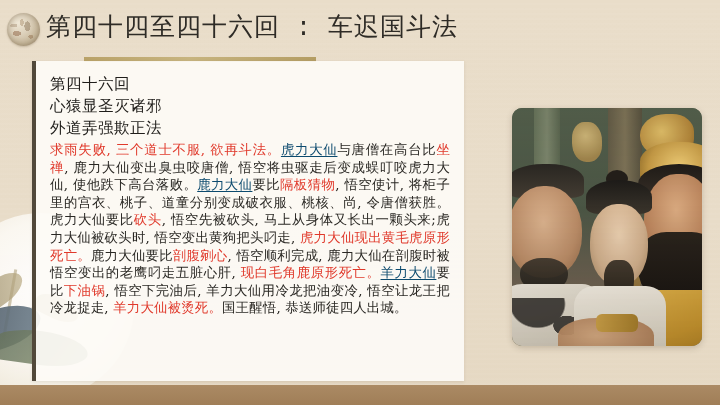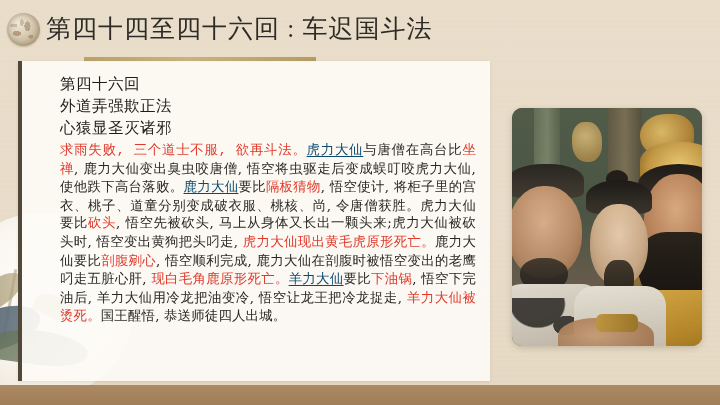--- a/index.html
+++ b/index.html
@@ -38,21 +38,21 @@
     content:""; position:absolute; inset:0;
     background:
       radial-gradient(ellipse 7px 4px at 30% 62%, rgba(150,110,80,0.55) 0 60%, transparent 62%),
       radial-gradient(ellipse 5px 8px at 62% 40%, rgba(120,95,65,0.40) 0 60%, transparent 62%),
       radial-gradient(ellipse 4px 3px at 72% 72%, rgba(140,105,70,0.45) 0 60%, transparent 62%),
       radial-gradient(ellipse 3px 6px at 45% 28%, rgba(160,130,95,0.40) 0 60%, transparent 62%),
       radial-gradient(ellipse 6px 3px at 20% 38%, rgba(130,100,70,0.30) 0 60%, transparent 62%);
   }
   .title-text{
     position:absolute; left:46px; top:8px;
-    font-family:Liberation Serif, serif;
+    font-family:Liberation Mono, monospace;
     font-size:25px; line-height:42px; color:#2e2b26;
     letter-spacing:1px; white-space:nowrap;
   }
   .gold-rule{
     position:absolute; left:84px; top:57px; width:232px; height:5px;
     background:linear-gradient(90deg,#b8a濃 0%,#b9a268 0%,#c7b47f 45%,#b49d63 100%);
     background:linear-gradient(90deg,#b9a268 0%,#c7b47f 45%,#b49d63 100%);
   }
   
   .watermark{
@@ -69,38 +69,37 @@
   .wm-l2{ left:44px; top:118px; width:96px; height:34px;
           background:linear-gradient(120deg,#5d6a56,#8d9a78); transform:rotate(8deg); opacity:.85;}
   .wm-l3{ left:24px; top:66px; width:54px; height:26px;
           background:linear-gradient(120deg,#8a7a55,#bdae86); transform:rotate(-36deg); opacity:.7;}
   .wm-l4{ left:86px; top:84px; width:46px; height:22px;
           background:linear-gradient(120deg,#9a8a60,#c9bb94); transform:rotate(26deg); opacity:.65;}
   .wm-stem{ position:absolute; left:60px; top:56px; width:3px; height:72px;
             background:#a7986f; transform:rotate(10deg); opacity:.55; }
   
   .card{
-    position:absolute; left:18px; top:61px; width:472px; height:320px;
+    position:absolute; left:32px; top:61px; width:432px; height:320px;
     background:rgba(253,251,246,0.92);
     border-left:4px solid #51483a;
     box-shadow:0 1px 3px rgba(90,75,50,0.12);
-    padding-left:24px;
   }
   .card-inner{ padding:12px 14px 0 14px; }
   .heading{
     font-family:"DejaVu Serif","Liberation Serif",serif;
     font-size:15.5px; line-height:22px; color:#1f1d1a; letter-spacing:.5px;
   }
   .body-text{
     margin-top:2px;
     font-family:"DejaVu Serif","Liberation Serif",serif;
     font-size:13.4px; line-height:17.6px; color:#2a2824;
     text-align:justify; letter-spacing:.2px;
   }
-  .hl{ color:#e0392b;font-family:Liberation Mono, monospace; }
+  .hl{ color:#e0392b; }
   .hl-u{ color:#0c4a6e; text-decoration:underline; text-underline-offset:2px; }
   
   .photo{
     position:absolute; left:512px; top:108px; width:190px; height:238px;
     border-radius:10px; overflow:hidden;
     background:#4e5a48;
     box-shadow:0 2px 6px rgba(70,55,35,0.22);
   }
   .ph{ position:absolute; }
   .bg-wall{
@@ -191,22 +190,22 @@
     <div class="wm-stem"></div>
     <div class="wm-leaf wm-l3"></div>
     <div class="wm-leaf wm-l4"></div>
     <div class="wm-leaf wm-l1"></div>
     <div class="wm-leaf wm-l2"></div>
   </div>
 
   <div class="card">
     <div class="card-inner">
       <div class="heading">第四十六回</div>
+      <div class="heading">心猿显圣灭诸邪</div>
       <div class="heading">外道弄强欺正法</div>
-      <div class="heading">心猿显圣灭诸邪</div>
       <div class="body-text" id="body-text"><span class="hl">求雨失败, 三个道士不服, 欲再斗法。</span><span class="hl-u">虎力大仙</span><span>与唐僧在高台比</span><span class="hl">坐禅</span><span>, 鹿力大仙变出臭虫咬唐僧, 悟空将虫驱走后变成蜈叮咬虎力大仙, 使他跌下高台落败。</span><span class="hl-u">鹿力大仙</span><span>要比</span><span class="hl">隔板猜物</span><span>, 悟空使计, 将柜子里的宫衣、桃子、道童分别变成破衣服、桃核、尚, 令唐僧获胜。虎力大仙要比</span><span class="hl">砍头</span><span>, 悟空先被砍头, 马上从身体又长出一颗头来;虎力大仙被砍头时, 悟空变出黄狗把头叼走, </span><span class="hl">虎力大仙现出黄毛虎原形死亡。</span><span>鹿力大仙要比</span><span class="hl">剖腹剜心</span><span>, 悟空顺利完成, 鹿力大仙在剖腹时被悟空变出的老鹰叼走五脏心肝, </span><span class="hl">现白毛角鹿原形死亡。</span><span class="hl-u">羊力大仙</span><span>要比</span><span class="hl">下油锅</span><span>, 悟空下完油后, 羊力大仙用冷龙把油变冷, 悟空让龙王把冷龙捉走, </span><span class="hl">羊力大仙被烫死。</span><span>国王醒悟, 恭送师徒四人出城。</span></div>
     </div>
   </div>
 
   <div class="photo">
     <div class="ph bg-wall"></div>
     <div class="ph pillar p1"></div>
     <div class="ph pillar p2"></div>
     <div class="ph gold-orn2"></div>
     <div class="ph gold-orn"></div>

